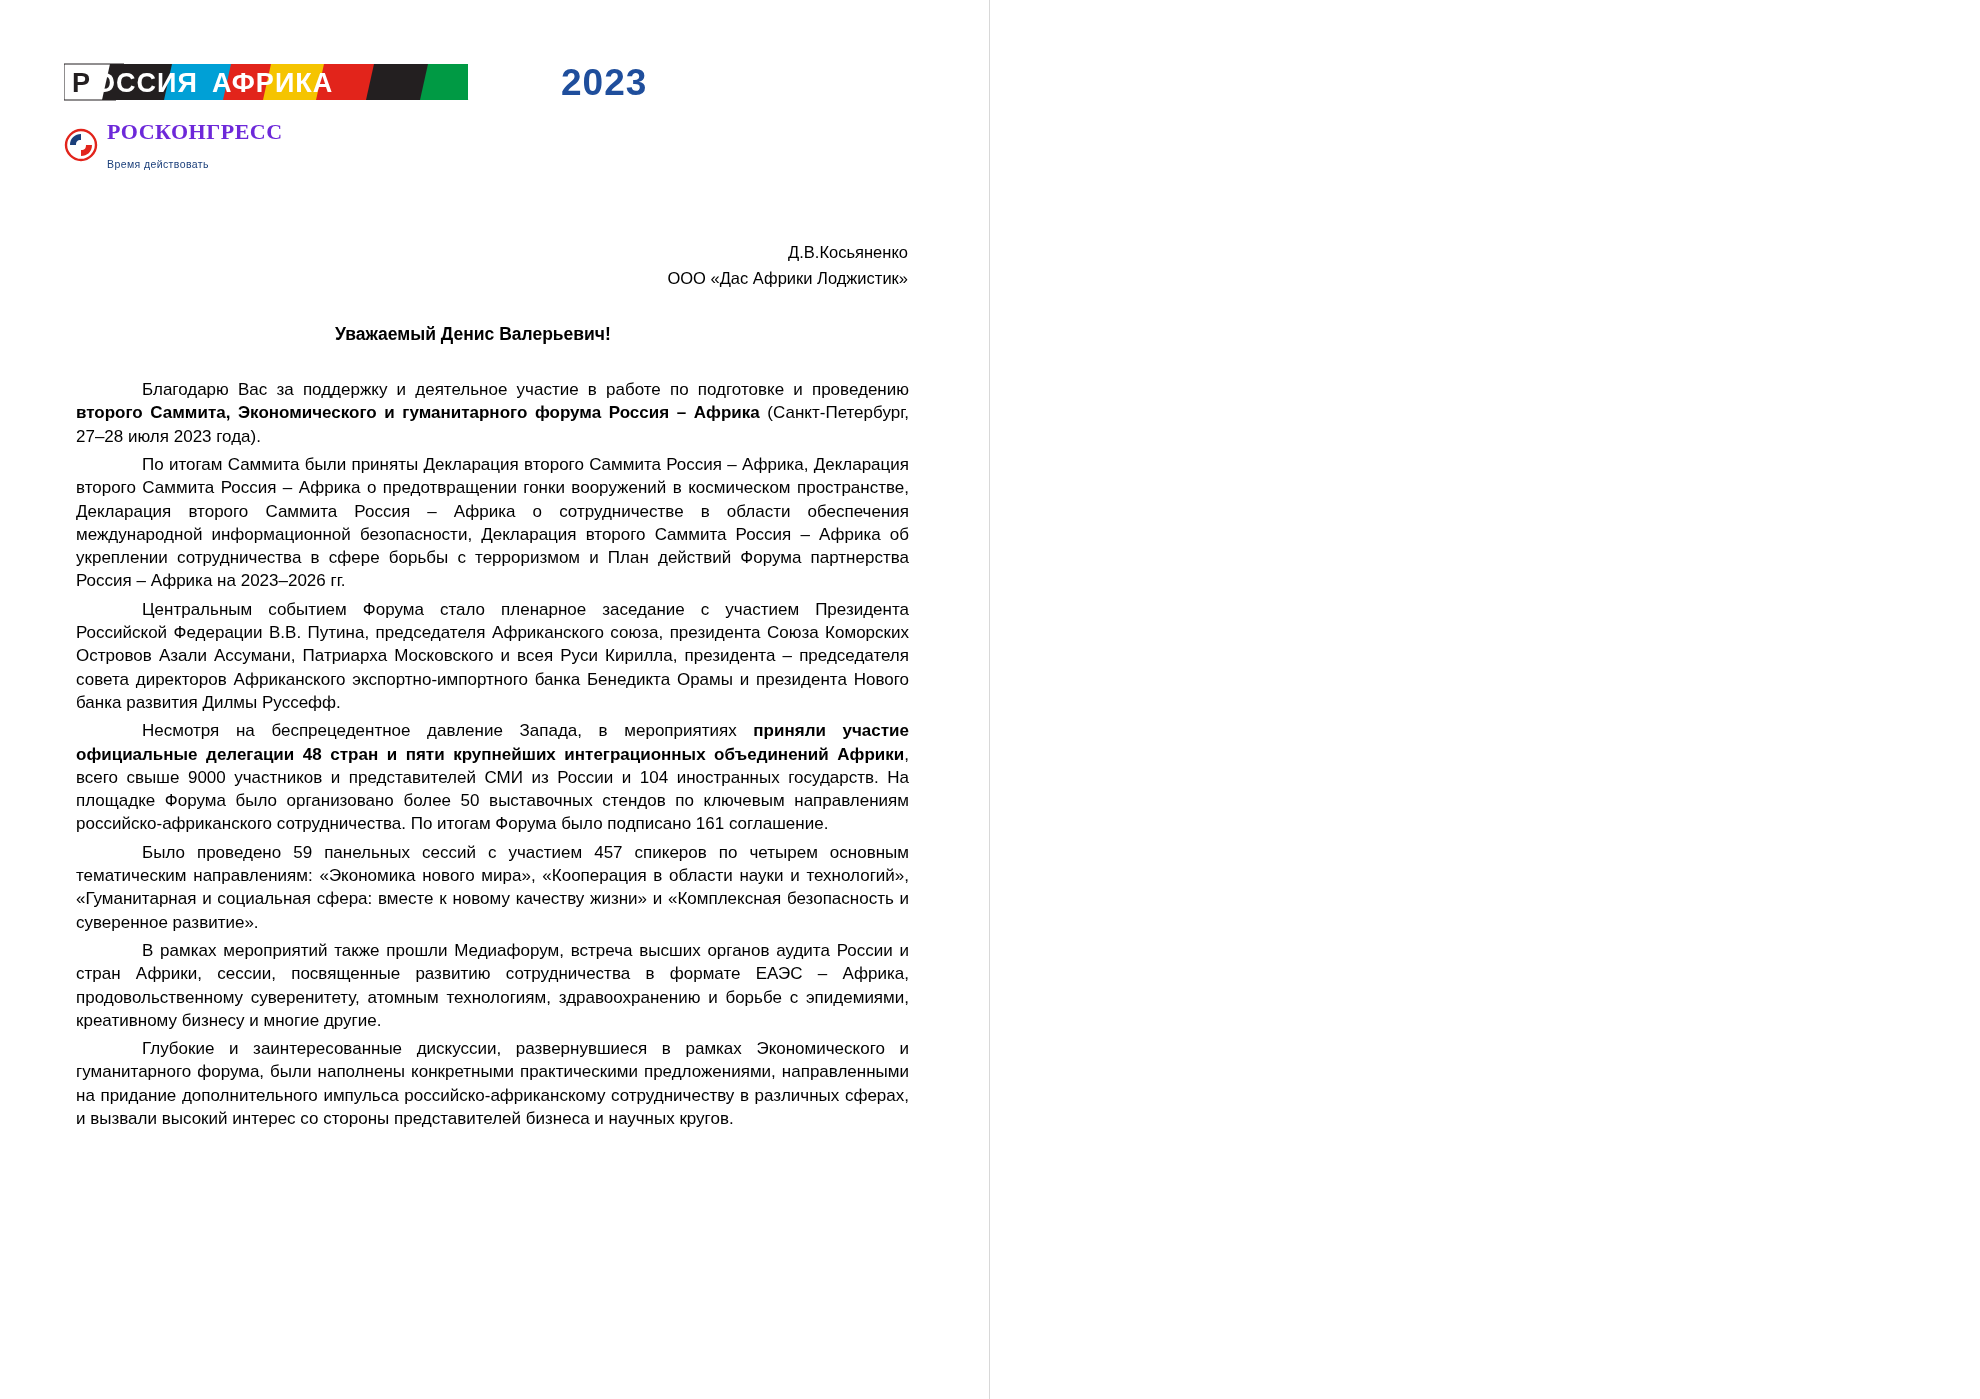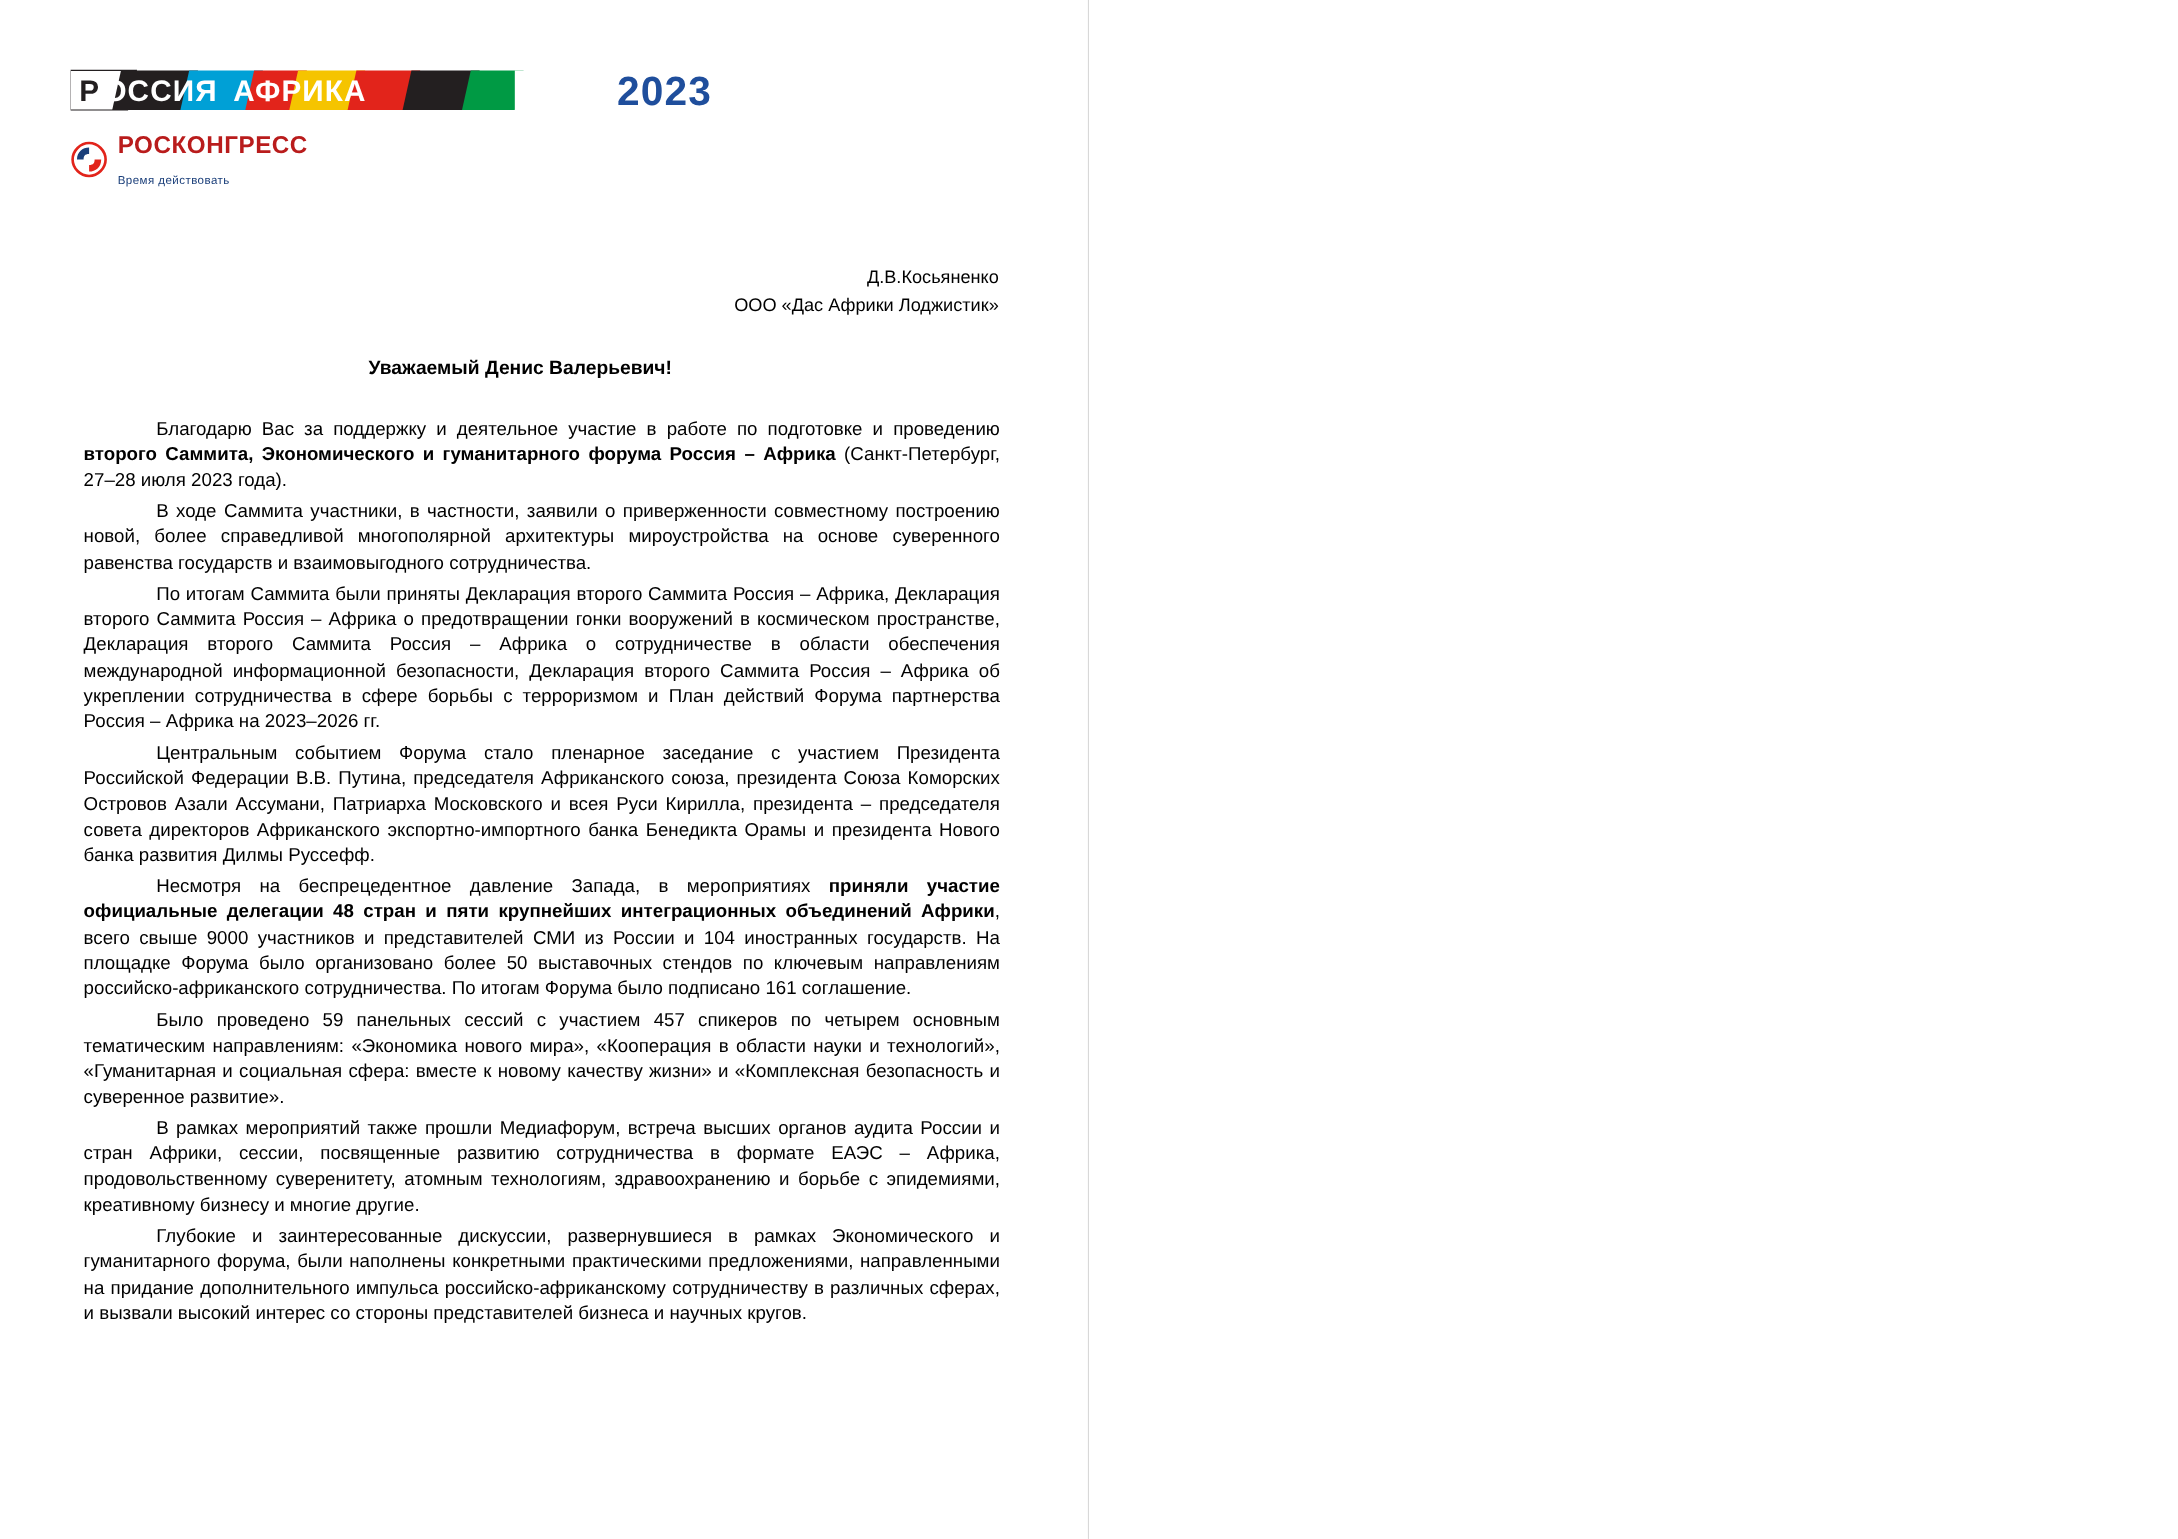--- a/index.html
+++ b/index.html
@@ -65,22 +65,23 @@
     margin-top: 16px;
     display: flex;
     align-items: center;
     gap: 9px;
   }
   .rk-mark { width: 34px; height: 34px; }
   .rk-text { line-height: 1.05; }
   .rk-name {
     font-size: 22px;
     font-weight: bold;
-    color: #b91c1c;
+    color: #6d28d9;
     letter-spacing: 0.5px;
+    font-family: Liberation Serif, serif;
   }
   .rk-tag {
     font-size: 10.5px;
     color: #1b3f7a;
     letter-spacing: 0.4px;
     margin-top: 16px;
   }
 
   
   .addressee {
@@ -164,21 +165,20 @@
 
     <div class="addressee">
       <div>Д.В.Косьяненко</div>
       <div>ООО «Дас Африки Лоджистик»</div>
     </div>
 
     <div class="salutation">Уважаемый Денис Валерьевич!</div>
 
     <div class="body-left">
       <p><span>Благодарю Вас за поддержку и деятельное участие в работе по подготовке и проведению </span><b>второго Саммита, Экономического и гуманитарного форума Россия – Африка</b><span> (Санкт-Петербург, 27–28 июля 2023 года).</span></p>
-      <p>В ходе Саммита участники, в частности, заявили о приверженности совместному построению новой, более справедливой многополярной архитектуры мироустройства на основе суверенного равенства государств и взаимовыгодного сотрудничества.</p>
       <p>По итогам Саммита были приняты Декларация второго Саммита Россия – Африка, Декларация второго Саммита Россия – Африка о предотвращении гонки вооружений в космическом пространстве, Декларация второго Саммита Россия – Африка о сотрудничестве в области обеспечения международной информационной безопасности, Декларация второго Саммита Россия – Африка об укреплении сотрудничества в сфере борьбы с терроризмом и План действий Форума партнерства Россия – Африка на 2023–2026 гг.</p>
       <p>Центральным событием Форума стало пленарное заседание с участием Президента Российской Федерации В.В. Путина, председателя Африканского союза, президента Союза Коморских Островов Азали Ассумани, Патриарха Московского и всея Руси Кирилла, президента – председателя совета директоров Африканского экспортно-импортного банка Бенедикта Орамы и президента Нового банка развития Дилмы Руссефф.</p>
       <p><span>Несмотря на беспрецедентное давление Запада, в мероприятиях </span><b>приняли участие официальные делегации 48 стран и пяти крупнейших интеграционных объединений Африки</b><span>, всего свыше 9000 участников и представителей СМИ из России и 104 иностранных государств. На площадке Форума было организовано более 50 выставочных стендов по ключевым направлениям российско-африканского сотрудничества. По итогам Форума было подписано 161 соглашение.</span></p>
       <p>Было проведено 59 панельных сессий с участием 457 спикеров по четырем основным тематическим направлениям: «Экономика нового мира», «Кооперация в области науки и технологий», «Гуманитарная и социальная сфера: вместе к новому качеству жизни» и «Комплексная безопасность и суверенное развитие».</p>
       <p>В рамках мероприятий также прошли Медиафорум, встреча высших органов аудита России и стран Африки, сессии, посвященные развитию сотрудничества в формате ЕАЭС – Африка, продовольственному суверенитету, атомным технологиям, здравоохранению и борьбе с эпидемиями, креативному бизнесу и многие другие.</p>
       <p>Глубокие и заинтересованные дискуссии, развернувшиеся в рамках Экономического и гуманитарного форума, были наполнены конкретными практическими предложениями, направленными на придание дополнительного импульса российско-африканскому сотрудничеству в различных сферах, и вызвали высокий интерес со стороны представителей бизнеса и научных кругов.</p>
     </div>
   </div>
 
   <div class="col col-right">

